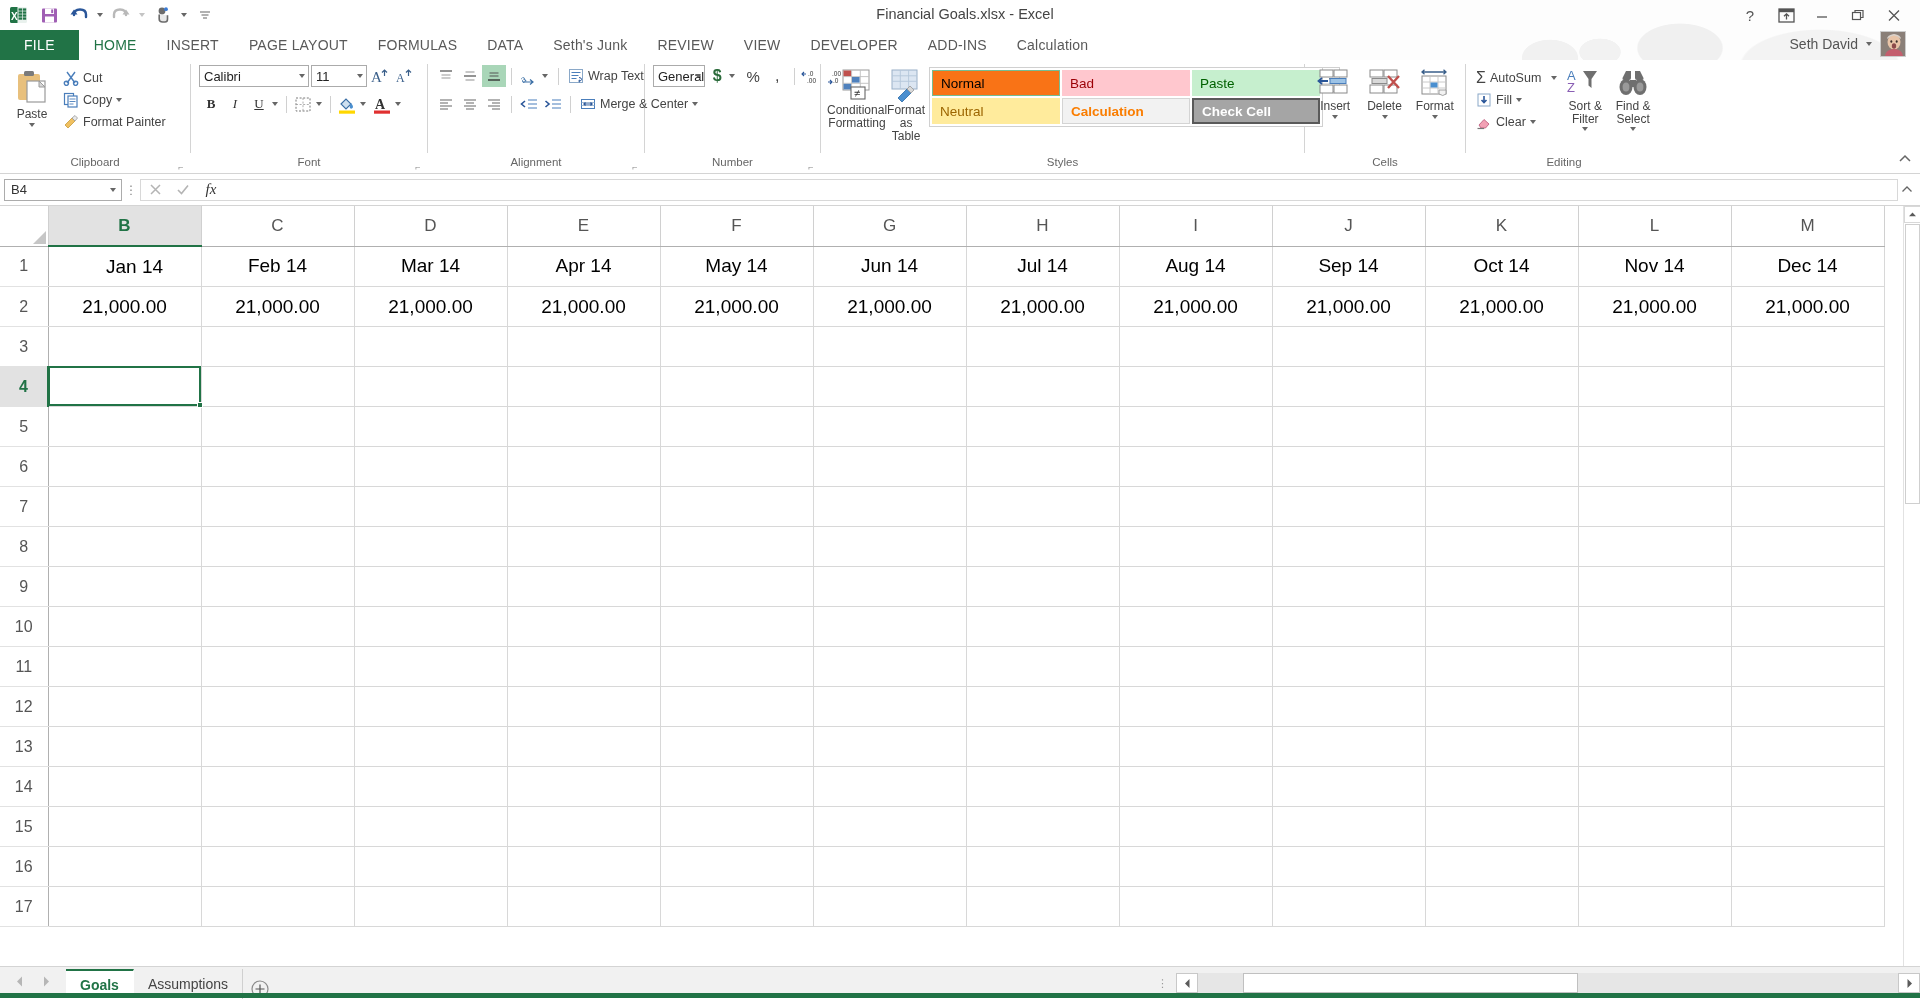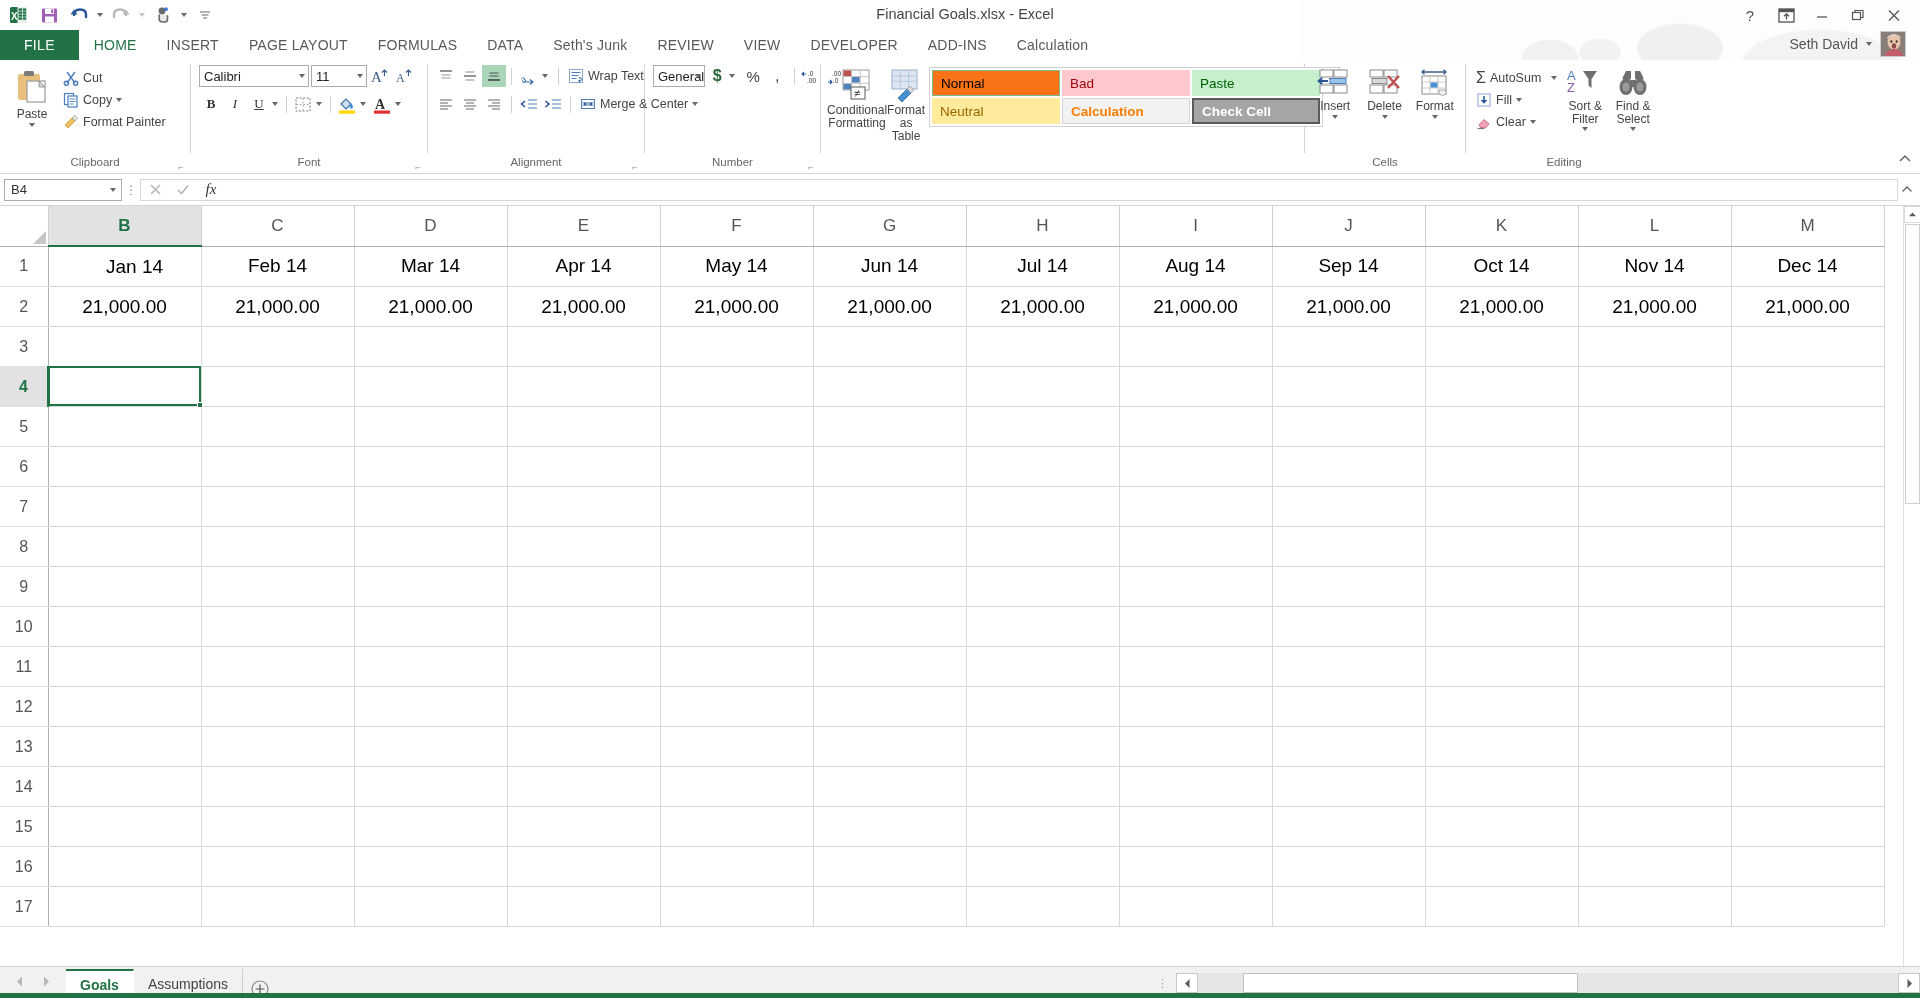--- a/index.html
+++ b/index.html
@@ -549,20 +549,23 @@
             <div class="style-cell" style="background:#f2f2f2;color:#fa7d00;font-weight:bold;border:1px solid #d4d4d4">Calculation</div>
             <div class="style-cell" style="background:#a5a5a5;color:#fff;font-weight:bold;border:2px solid #5a5a5a">Check Cell</div>
           </div>
           <div class="gal-nav">
             <div>▲</div>
             <div>▼</div>
             <div style="border-bottom:none">▼</div>
           </div>
         </div>
       </div>
+      <div class="grp-label">
+        <span>Styles</span>
+      </div>
     </div>
     <div class="grp-sep"></div>
 
     <div class="grp" style="width:160px">
       <div class="grp-body" style="padding-left:6px;">
         <div class="btn-big" style="width:50px">
           <span class="icon">
             <svg width="36" height="30" viewBox="0 0 36 30">
                 <rect x="3" y="2" width="13" height="7" fill="#fff" stroke="#8a8a8a" stroke-width="1"></rect>
                 <rect x="17" y="2" width="13" height="7" fill="#fff" stroke="#8a8a8a" stroke-width="1"></rect>

